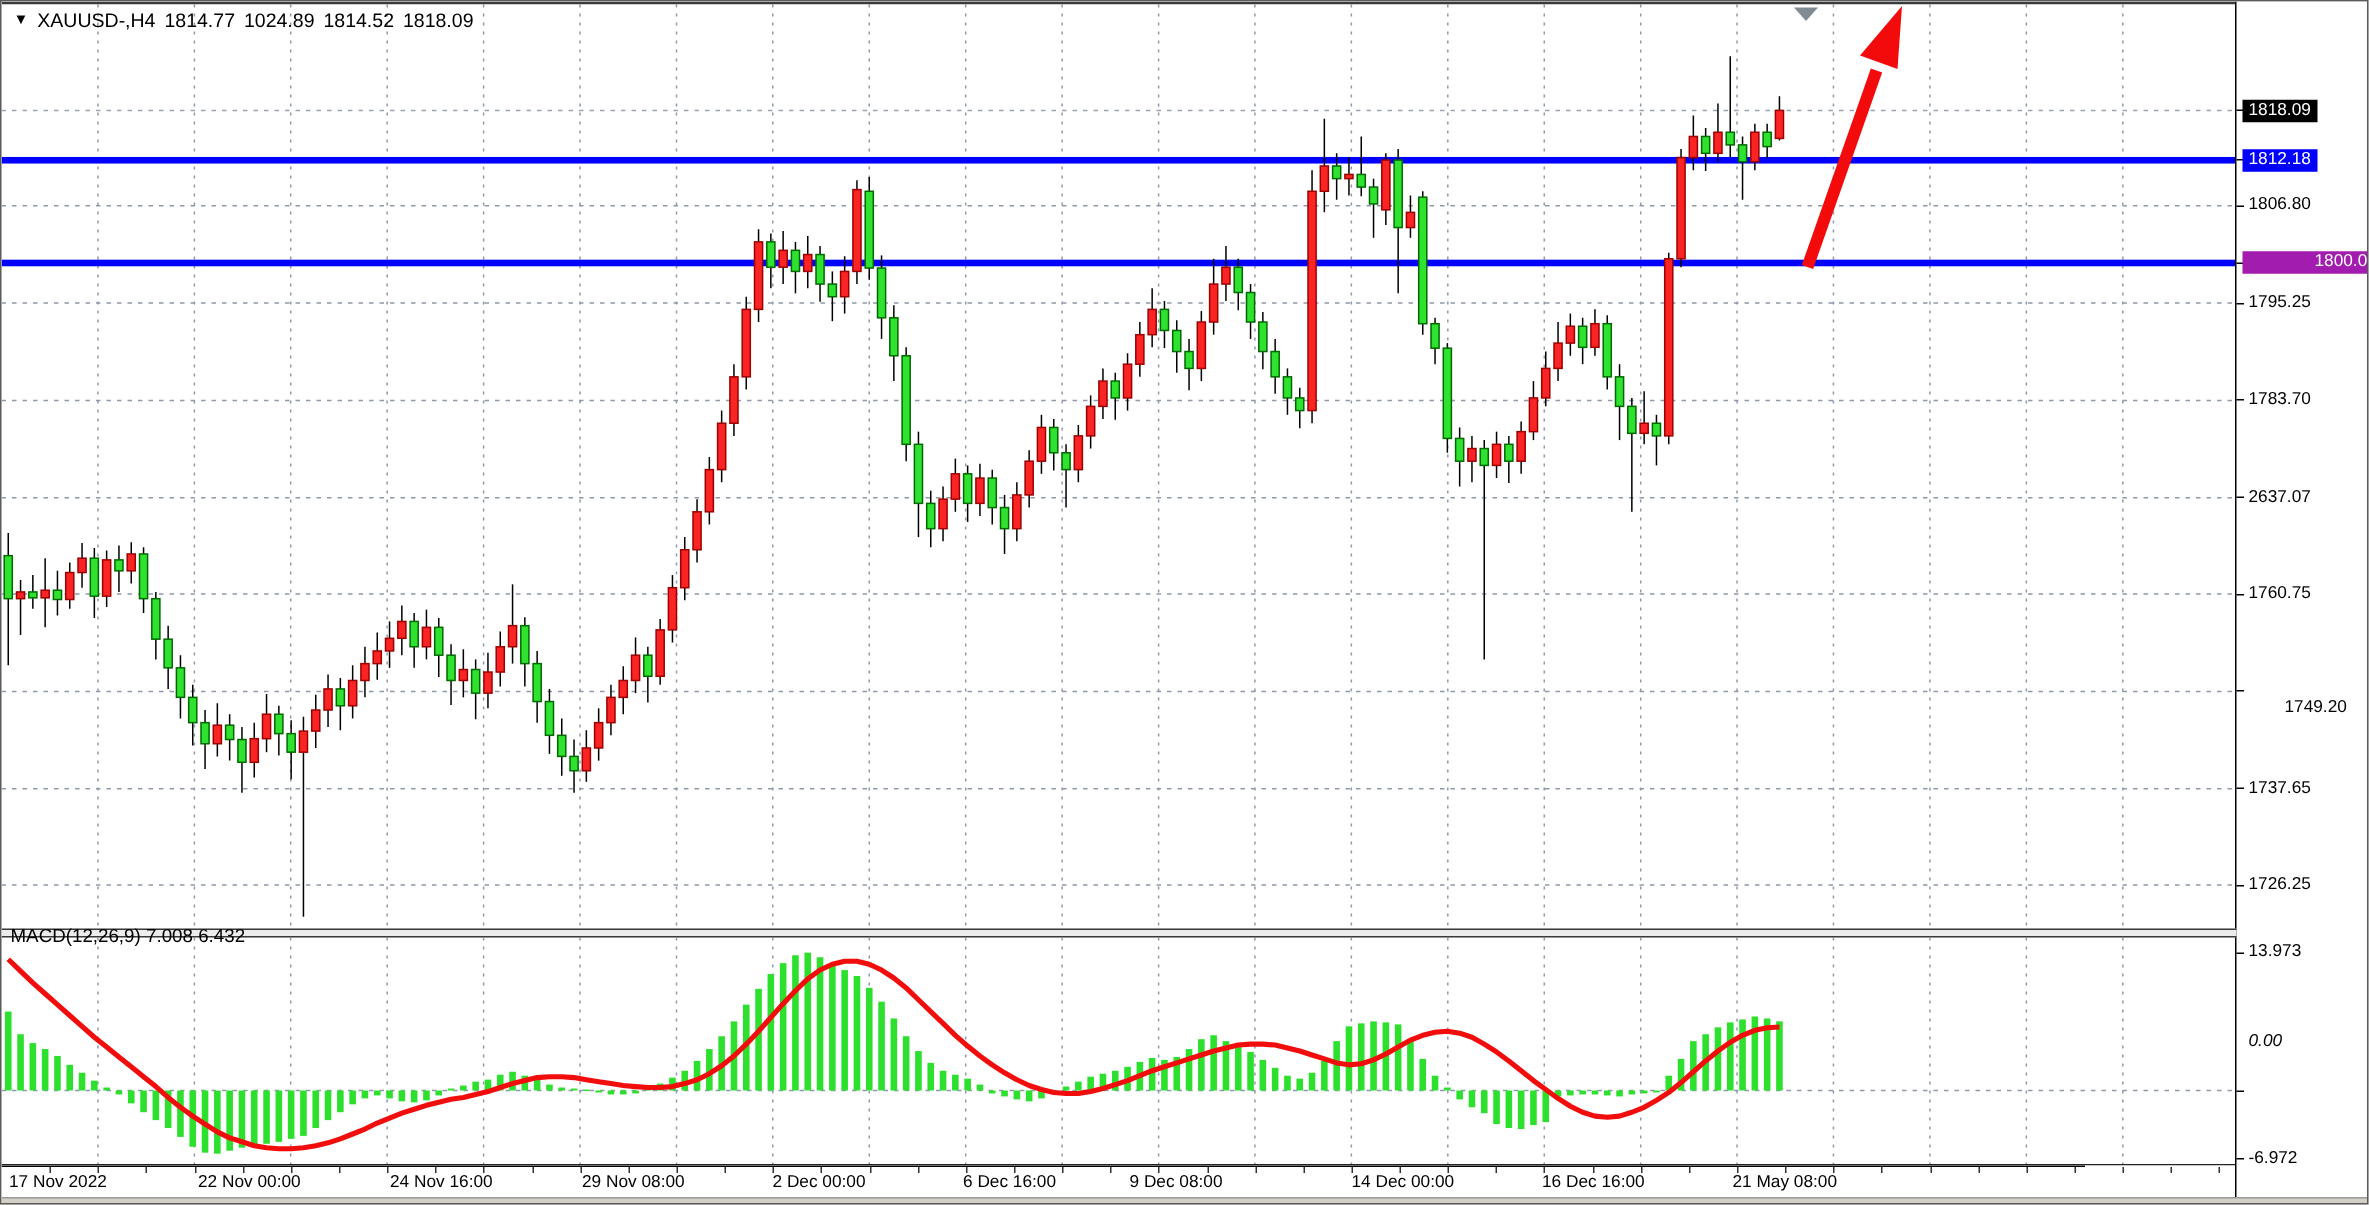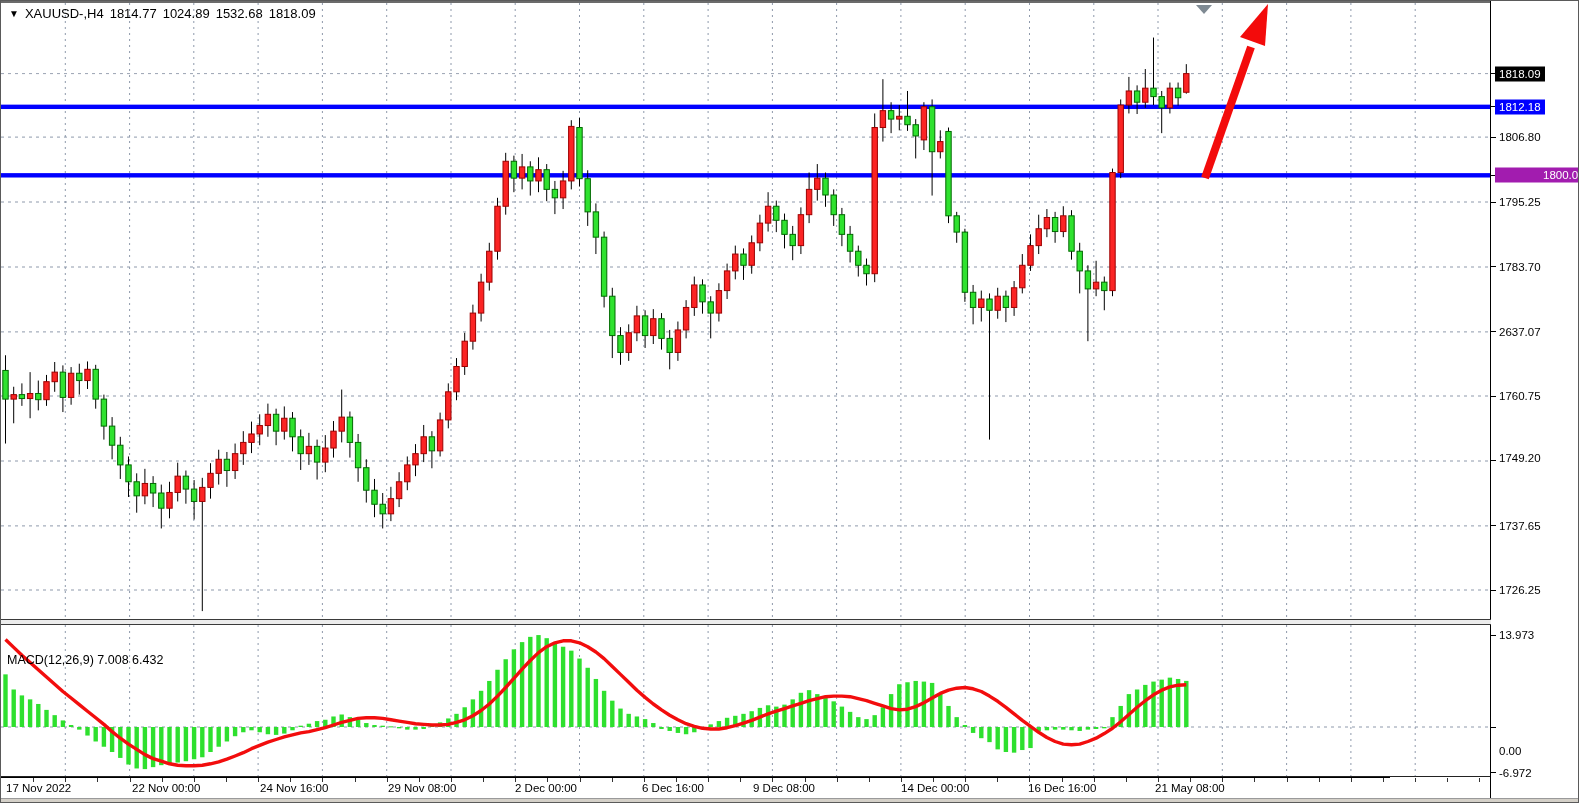--- a/index.html
+++ b/index.html
@@ -9,36 +9,36 @@
   #chart-header .tri{font-size:10px;}
   #price-axis{position:absolute;right:0;top:0;width:87px;height:797px;background:#fff;border-left:1px solid #000;z-index:20;}
   .pa-label{position:absolute;left:8px;transform:translateY(-50%);font-size:11.5px;color:#000;white-space:nowrap;line-height:15px;}
   .pa-label.boxed{left:4px;padding:0 4px;color:#fff;}
   .pa-tick{position:absolute;left:0;width:5px;height:1px;background:#000;}
   #splitter{position:absolute;left:0;top:618px;width:1490px;height:6px;background:#ececec;border-top:1px solid #3a3a3a;border-bottom:1px solid #3a3a3a;box-sizing:border-box;z-index:25;}
   #time-axis{position:absolute;left:0;top:776px;width:1389px;height:21px;background:#fff;border-top:1px solid #000;z-index:26;}
   .ta-label{position:absolute;top:4px;font-size:11.5px;color:#000;white-space:nowrap;}
   .ta-tick{position:absolute;top:0;width:1px;height:4px;background:#333;}
   #bottom-strip{position:absolute;left:0;top:797px;width:1577px;height:4px;background:#d4d0c8;border-top:1px solid #9a9a9a;z-index:27;}
-  #macd-label{position:absolute;left:6px;top:652px;font-size:12.5px;color:#000;z-index:30;}
+  #macd-label{position:absolute;left:6px;top:616px;font-size:12.5px;color:#000;z-index:30;}
   svg{position:absolute;left:0;}
   #main-svg{top:0;}
   #macd-svg{top:624px;}
 </style>
 </head>
 <body>
 
 <div id="mtwindow">
 
   <div id="chart-header">
     <span class="tri">▼</span>
     <span>XAUUSD-,H4</span>
     <span>1814.77</span>
     <span>1024.89</span>
-    <span>1532.68</span>
+    <span>1814.52</span>
     <span>1818.09</span>
   </div>
 
   <svg id="main-svg" width="1490" height="618" viewBox="0 0 1490 618">
       <line x1="64.3" y1="2" x2="64.3" y2="618" stroke="#8e99ab" stroke-width="1" stroke-dasharray="2 4"></line>
       <line x1="128.6" y1="2" x2="128.6" y2="618" stroke="#8e99ab" stroke-width="1" stroke-dasharray="2 4"></line>
       <line x1="192.8" y1="2" x2="192.8" y2="618" stroke="#8e99ab" stroke-width="1" stroke-dasharray="2 4"></line>
       <line x1="257.1" y1="2" x2="257.1" y2="618" stroke="#8e99ab" stroke-width="1" stroke-dasharray="2 4"></line>
       <line x1="321.4" y1="2" x2="321.4" y2="618" stroke="#8e99ab" stroke-width="1" stroke-dasharray="2 4"></line>
       <line x1="385.7" y1="2" x2="385.7" y2="618" stroke="#8e99ab" stroke-width="1" stroke-dasharray="2 4"></line>
@@ -563,29 +563,29 @@
       <div class="pa-label boxed" style="top: 174.32px; background: #a21caf; padding-left: 48px;">1800.00</div>
       <div class="pa-tick" style="top: 200.529px;"></div>
       <div class="pa-label" style="top: 201.029px;">1795.25</div>
       <div class="pa-tick" style="top: 265.475px;"></div>
       <div class="pa-label" style="top: 265.975px;">1783.70</div>
       <div class="pa-tick" style="top: 330.421px;"></div>
       <div class="pa-label" style="top: 330.921px;">2637.07</div>
       <div class="pa-tick" style="top: 394.523px;"></div>
       <div class="pa-label" style="top: 395.023px;">1760.75</div>
       <div class="pa-tick" style="top: 459.468px;"></div>
-      <div class="pa-label" style="top: 457px;">1749.20</div>
+      <div class="pa-label" style="top: 471px; margin-left: 24px;">1749.20</div>
       <div class="pa-tick" style="top: 524.414px;"></div>
       <div class="pa-label" style="top: 524.914px;">1737.65</div>
       <div class="pa-tick" style="top: 588.516px;"></div>
       <div class="pa-label" style="top: 589.016px;">1726.25</div>
       <div class="pa-tick" style="top: 633.558px;"></div>
       <div class="pa-label" style="top: 634.058px;">13.973</div>
       <div class="pa-tick" style="top: 725.5px;"></div>
-      <div class="pa-label" style="top: 750px;">0.00</div>
+      <div class="pa-label" style="top: 694px; font-style: italic;">0.00</div>
       <div class="pa-tick" style="top: 771.376px;"></div>
       <div class="pa-label" style="top: 771.876px;">-6.972</div>
     </div>
 
   <div id="time-axis">
       <div class="ta-tick" style="left: 32.14px;"></div>
       <div class="ta-tick" style="left: 64.28px;"></div>
       <div class="ta-tick" style="left: 96.42px;"></div>
       <div class="ta-tick" style="left: 128.56px;"></div>
       <div class="ta-tick" style="left: 160.7px;"></div>

